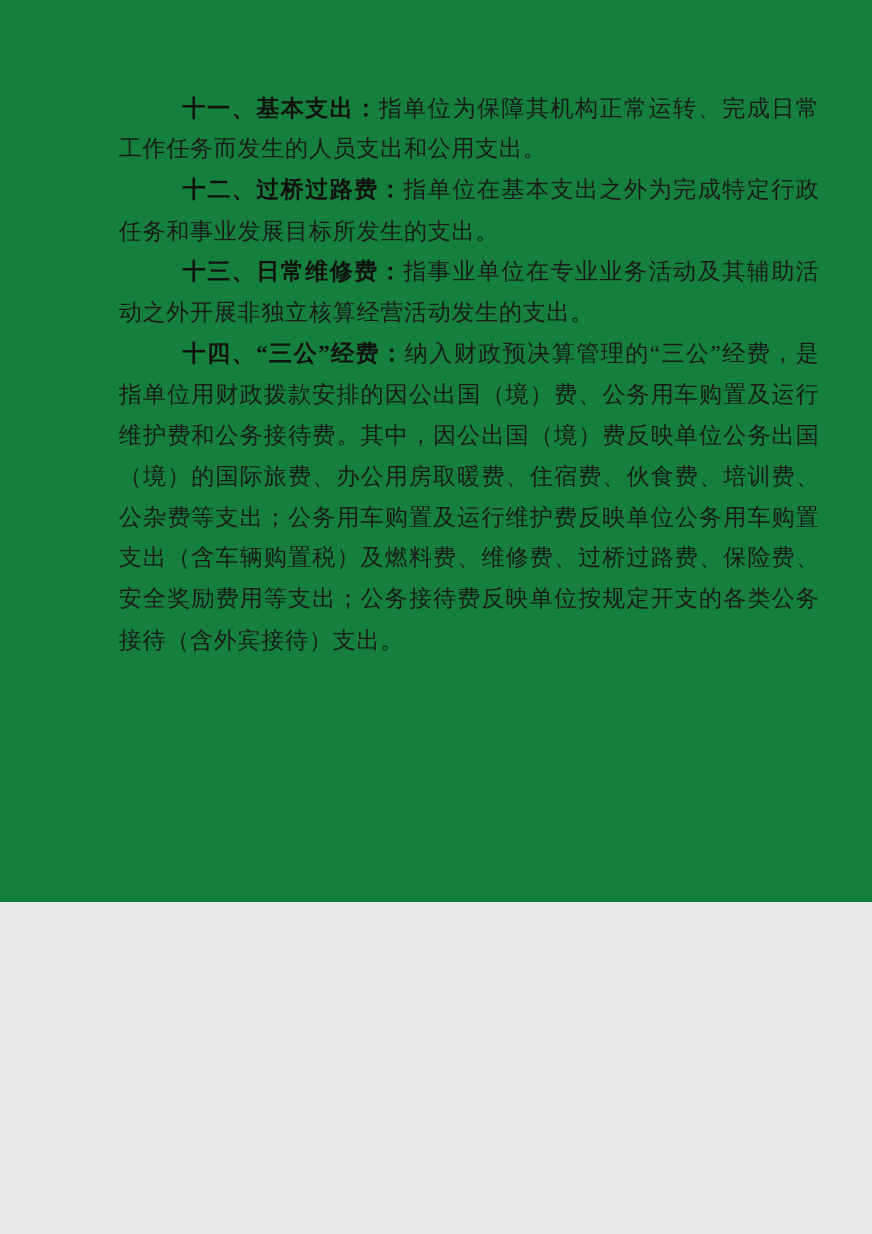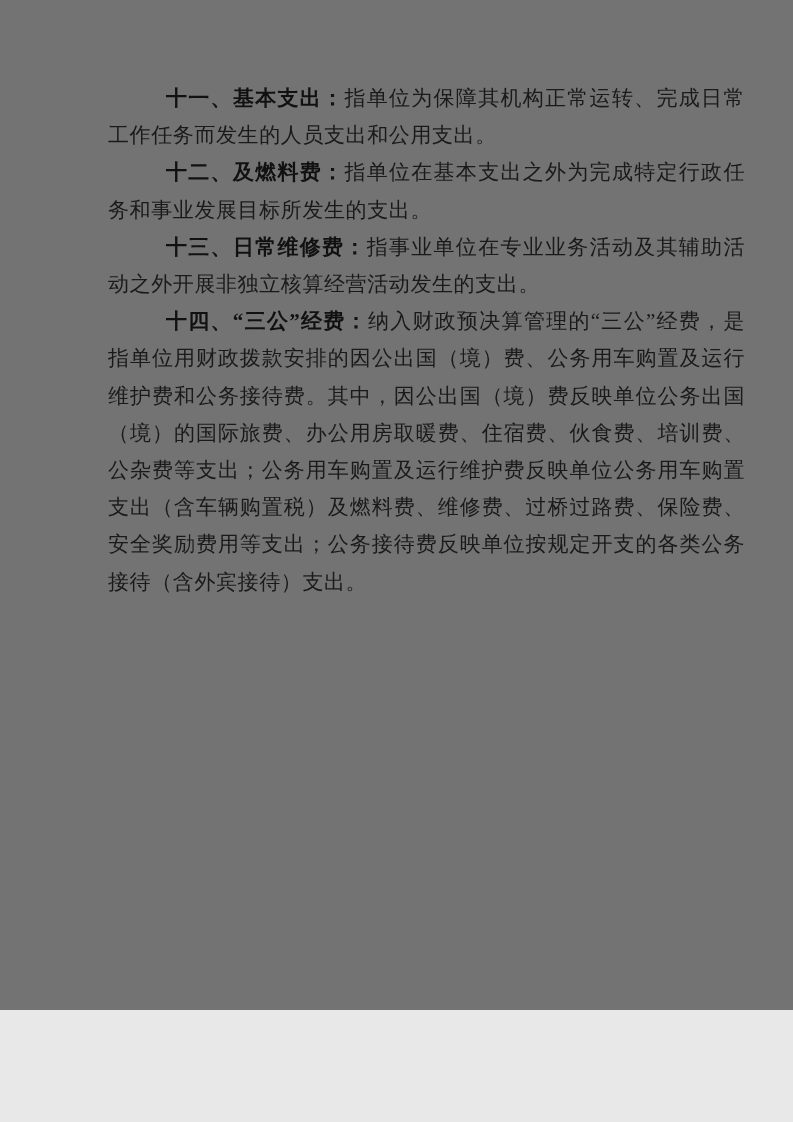--- a/index.html
+++ b/index.html
@@ -1,21 +1,21 @@
 <!DOCTYPE html>
 <html><head>
 <meta charset="utf-8">
 <style>
   * { margin: 0; padding: 0; box-sizing: border-box; }
   html, body { background: #e8e8e8; }
   .page {
     position: relative;
     width: 793px;
-    height: 1010px;
-    background: #737373;
+    height: 820px;
+    background: #15803d;
     overflow: hidden;
     font-family: "Liberation Serif", serif;
   }
   .content {
     position: absolute;
     left: 108px;
     top: 80px;
     width: 637px;
   }
   .para {
@@ -46,21 +46,21 @@
   }
 </style>
 </head>
 <body>
 
 <div class="page">
   <main class="content">
 
     <p class="para"><b class="term">十一、基本支出：</b><span class="def">指单位为保障其机构正常运转、完成日常工作任务而发生的人员支出和公用支出。</span></p>
 
-    <p class="para"><b class="term">十二、及燃料费：</b><span class="def">指单位在基本支出之外为完成特定行政任务和事业发展目标所发生的支出。</span></p>
+    <p class="para"><b class="term">十二、过桥过路费：</b><span class="def">指单位在基本支出之外为完成特定行政任务和事业发展目标所发生的支出。</span></p>
 
     <p class="para"><b class="term">十三、日常维修费：</b><span class="def">指事业单位在专业业务活动及其辅助活动之外开展非独立核算经营活动发生的支出。</span></p>
 
     <p class="para"><b class="term">十四、“三公”经费：</b><span class="def">纳入财政预决算管理的“三公”经费，是指单位用财政拨款安排的因公出国（境）费、公务用车购置及运行维护费和公务接待费。其中，因公出国（境）费反映单位公务出国（境）的国际旅费、办公用房取暖费、住宿费、伙食费、培训费、公杂费等支出；公务用车购置及运行维护费反映单位公务用车购置支出（含车辆购置税）及燃料费、维修费、过桥过路费、保险费、安全奖励费用等支出；公务接待费反映单位按规定开支的各类公务接待（含外宾接待）支出。</span></p>
 
 
   </main>
 
   <div class="page-num">-17-</div>
 </div>

